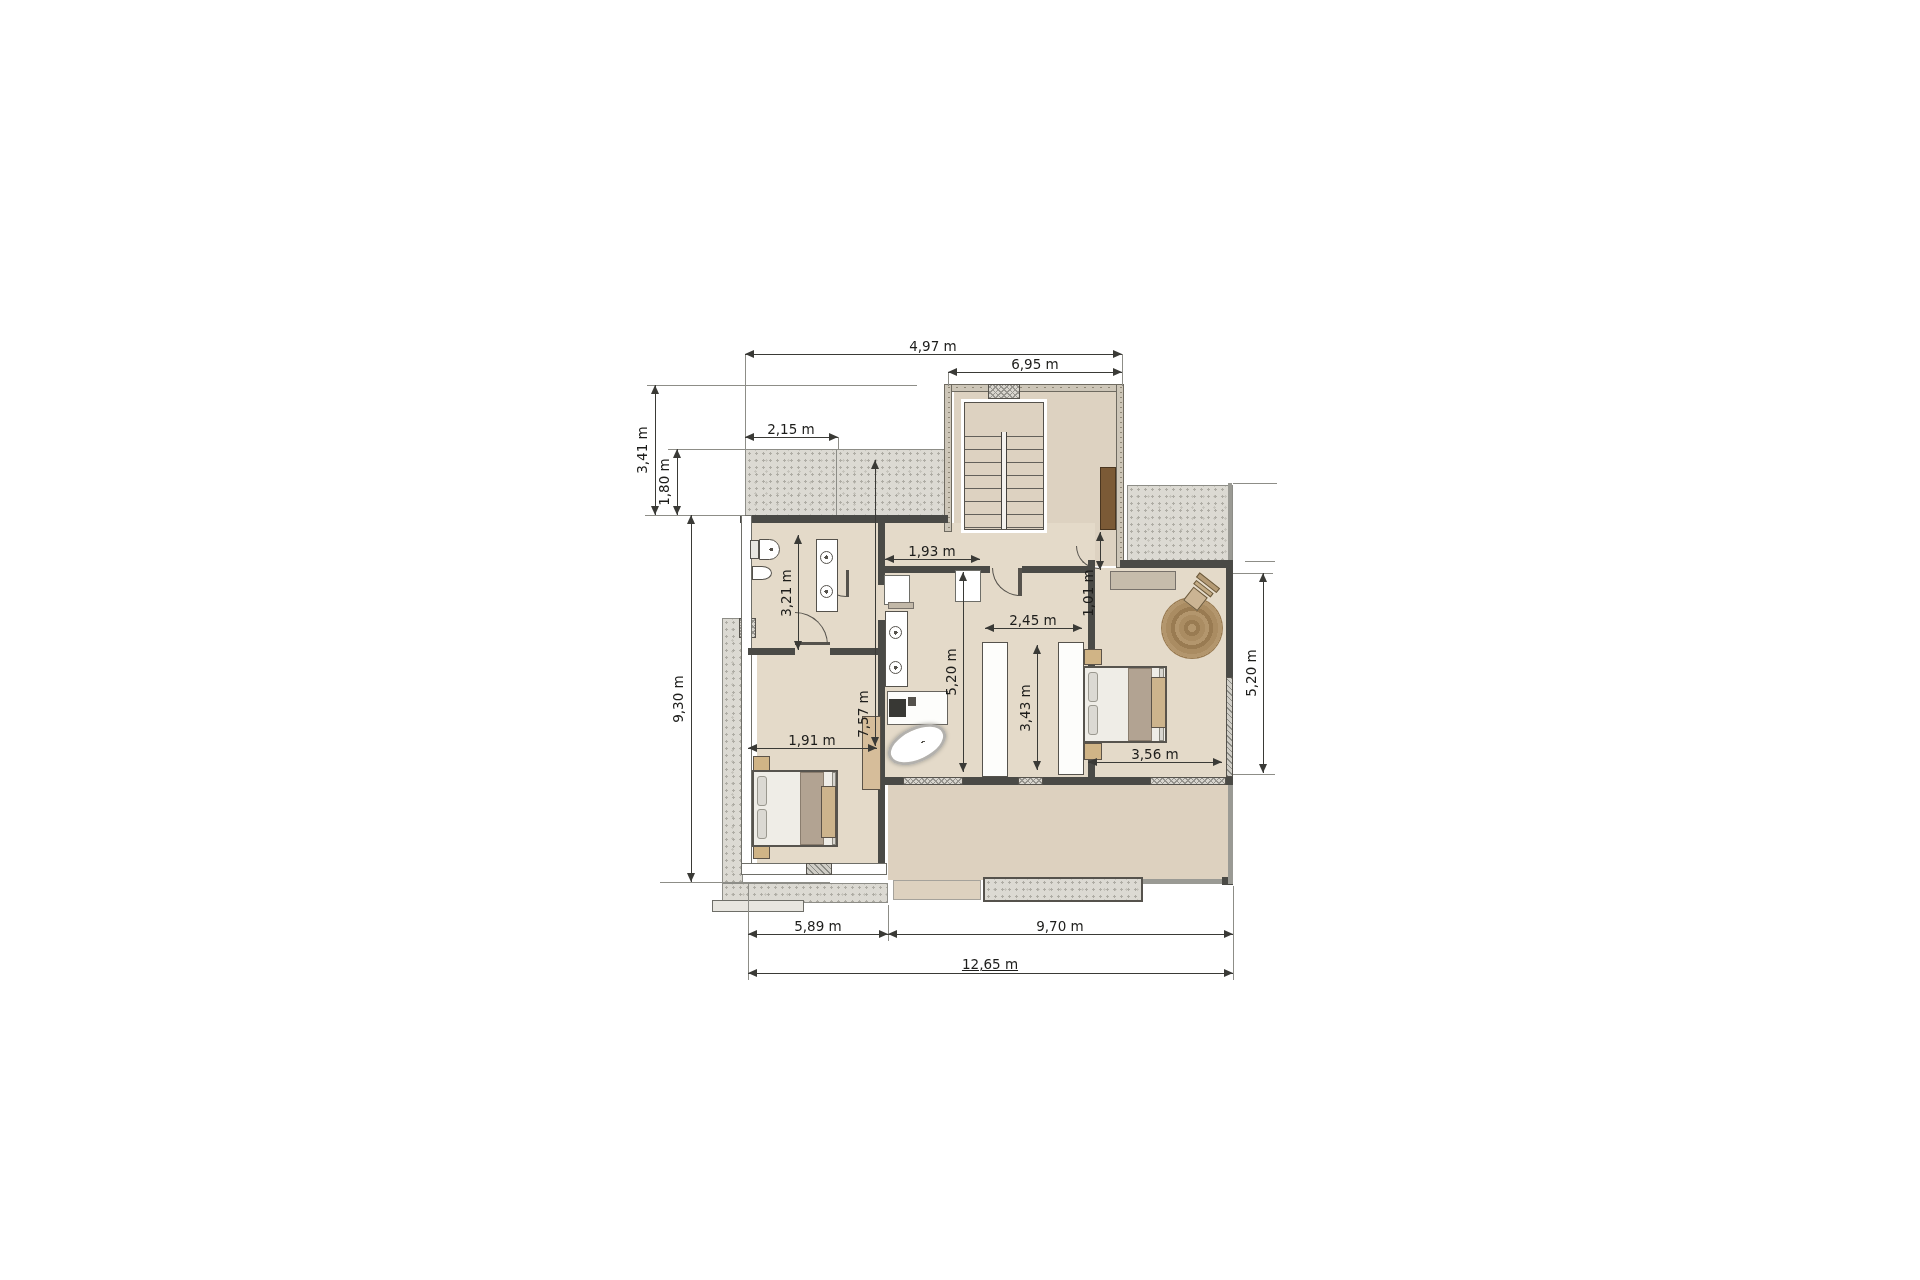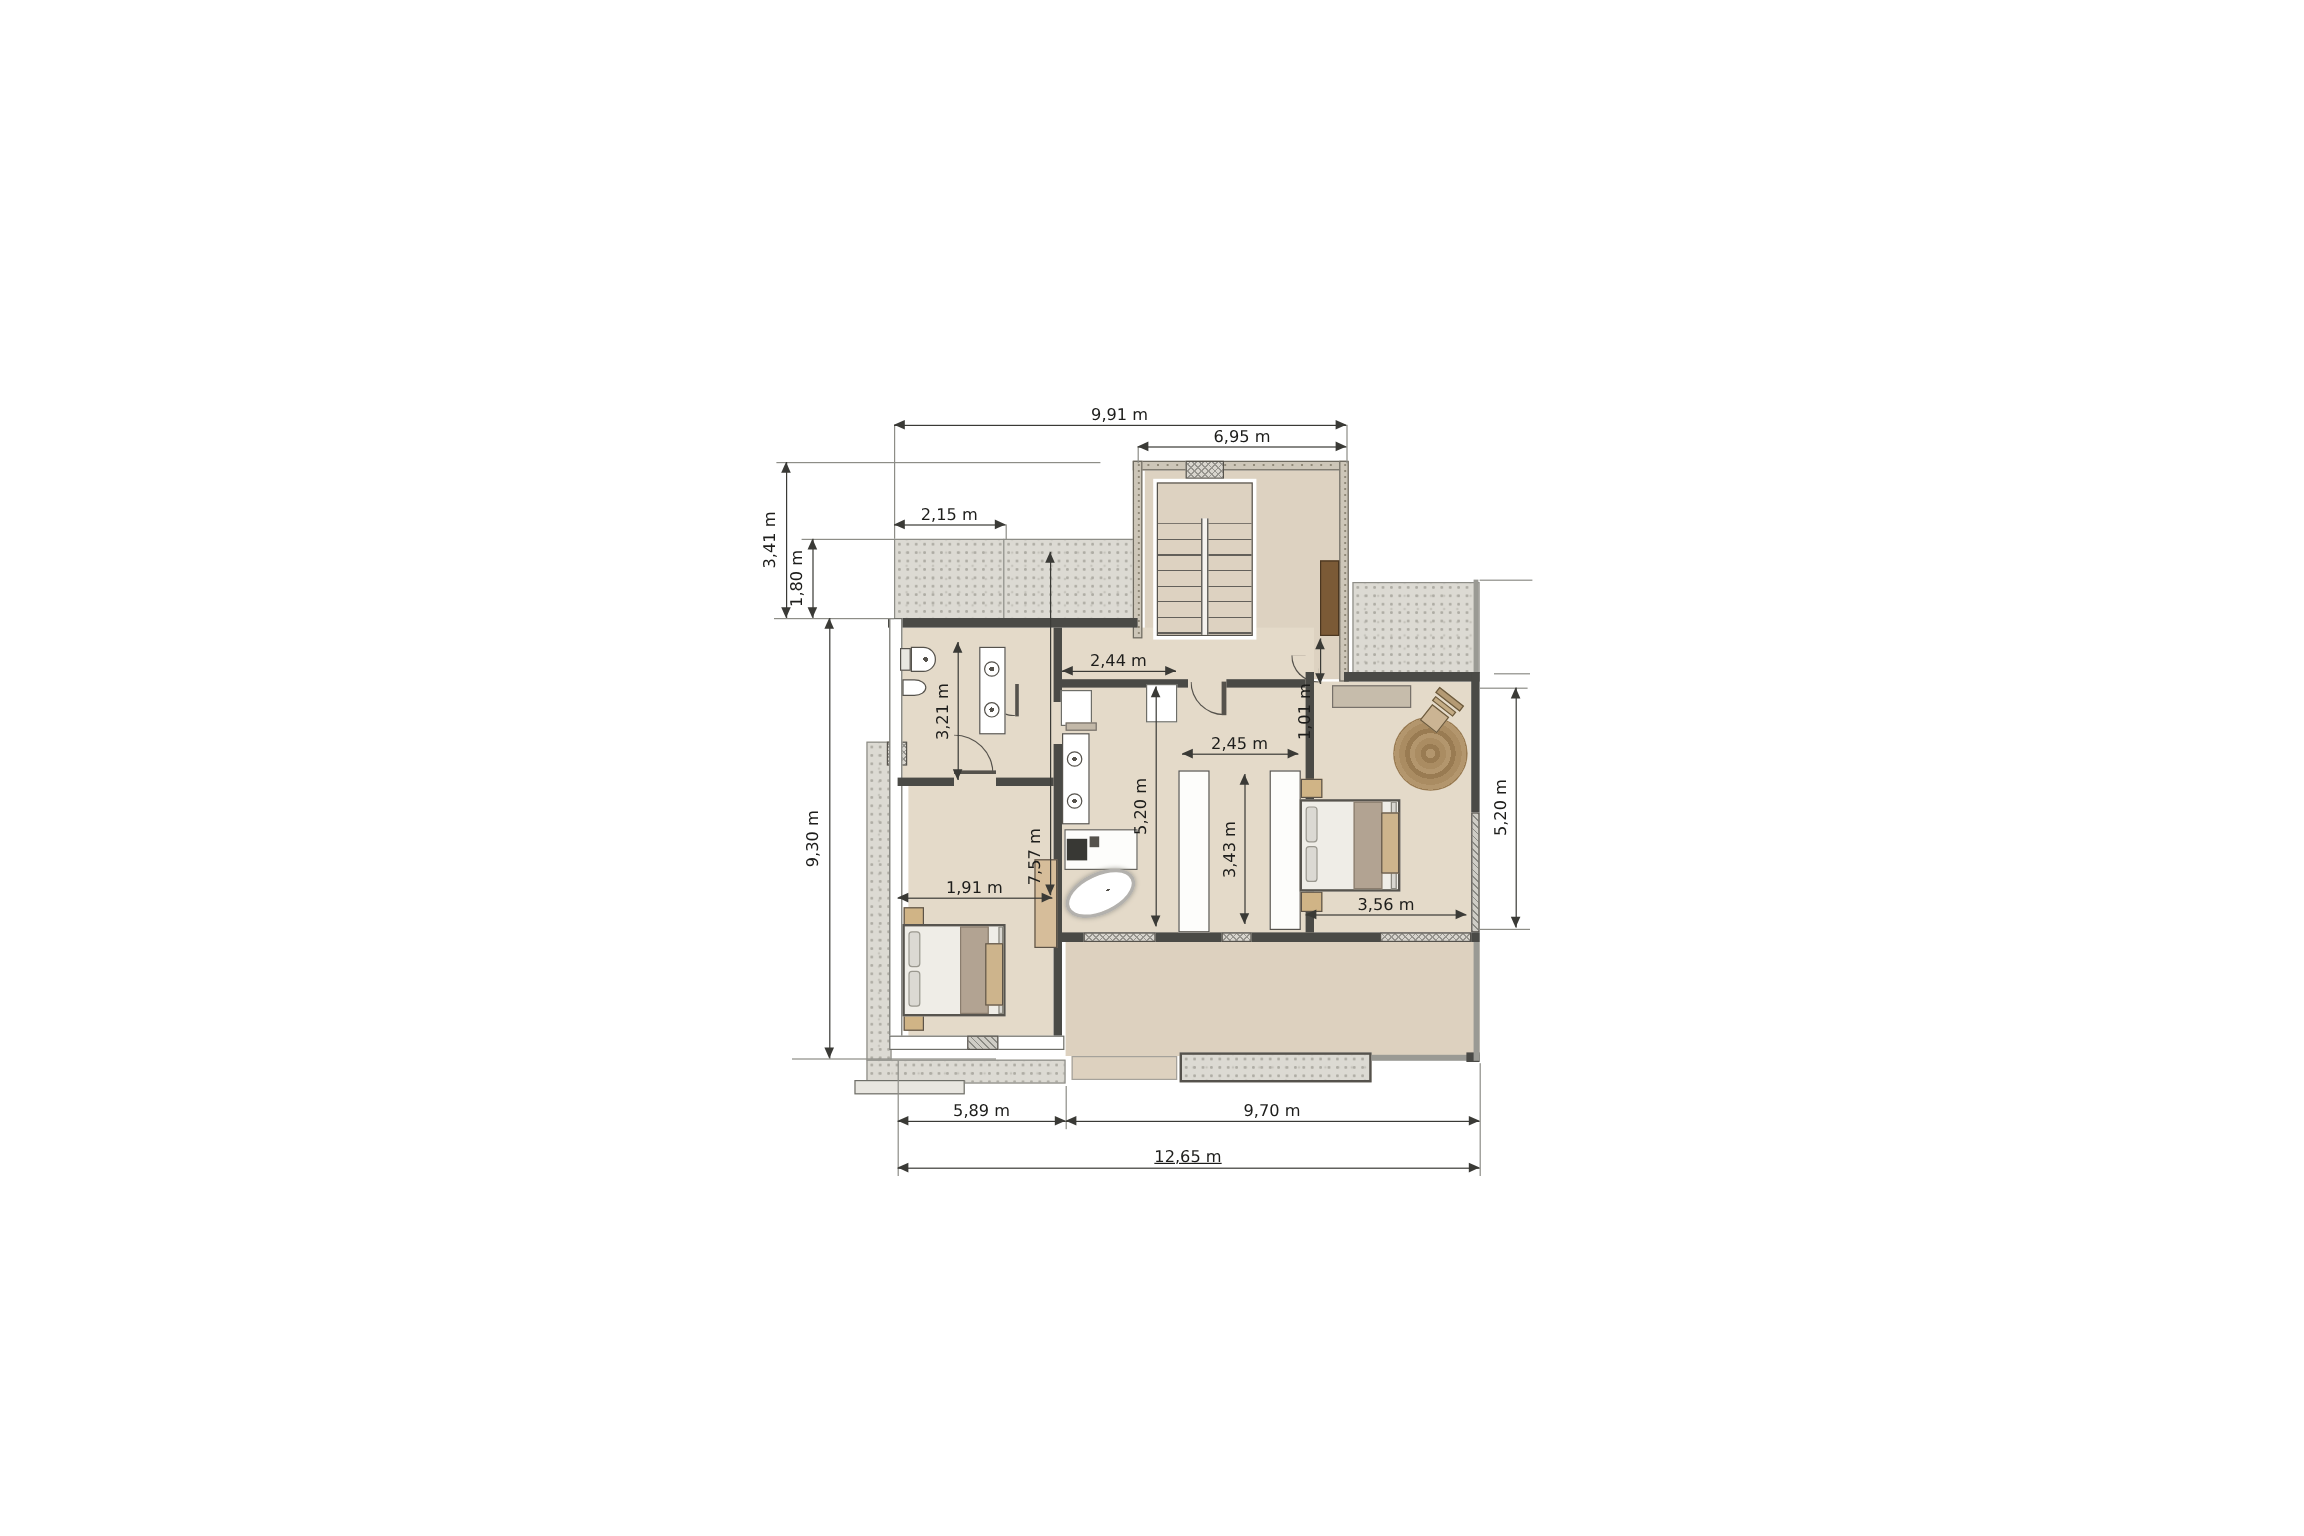--- a/index.html
+++ b/index.html
@@ -166,21 +166,21 @@
   <div class="ext" style="left:1233px;top:886px;width:1px;height:94px;"></div>
   <div class="ext" style="left:1233px;top:483px;width:44px;height:1px;"></div>
   <div class="ext" style="left:1245px;top:561px;width:30px;height:1px;"></div>
   <div class="ext" style="left:1233px;top:573px;width:40px;height:1px;"></div>
   <div class="ext" style="left:1233px;top:774px;width:42px;height:1px;"></div>
 
   <div>
     <div class="dl" style="left:745px;top:354px;width:377px;height:1px;"></div>
     <i class="ah l" style="left:745px;top:350px;"></i>
       <i class="ah r" style="left:1113px;top:350px;"></i>
-    <span class="lab" style="left:933px;top:338px;">9,91 m</span>
+    <span class="lab" style="left:933px;top:338px;">4,97 m</span>
   </div>
 
   <div>
     <div class="dl" style="left:948px;top:372px;width:174px;height:1px;"></div>
     <i class="ah l" style="left:948px;top:368px;"></i>
       <i class="ah r" style="left:1113px;top:368px;"></i>
     <span class="lab" style="left:1035px;top:356px;">6,95 m</span>
   </div>
 
   <div>
@@ -215,21 +215,21 @@
     <div class="dl" style="left:798px;top:535px;width:1px;height:115px;"></div>
     <i class="av t" style="left:794px;top:535px;"></i>
       <i class="av b" style="left:794px;top:641px;"></i>
     <span class="lab v" style="left:786px;top:593px;">3,21 m</span>
   </div>
 
   <div>
     <div class="dl" style="left:885px;top:559px;width:95px;height:1px;"></div>
     <i class="ah l" style="left:885px;top:555px;"></i>
       <i class="ah r" style="left:971px;top:555px;"></i>
-    <span class="lab" style="left:932px;top:543px;">2,44 m</span>
+    <span class="lab" style="left:932px;top:543px;">1,93 m</span>
   </div>
 
   <div>
     <div class="dl" style="left:1100px;top:532px;width:1px;height:38px;"></div>
     <i class="av t" style="left:1096px;top:532px;"></i>
       <i class="av b" style="left:1096px;top:561px;"></i>
     <span class="lab v" style="left:1088px;top:593px;">1,01 m</span>
   </div>
 
   <div>

